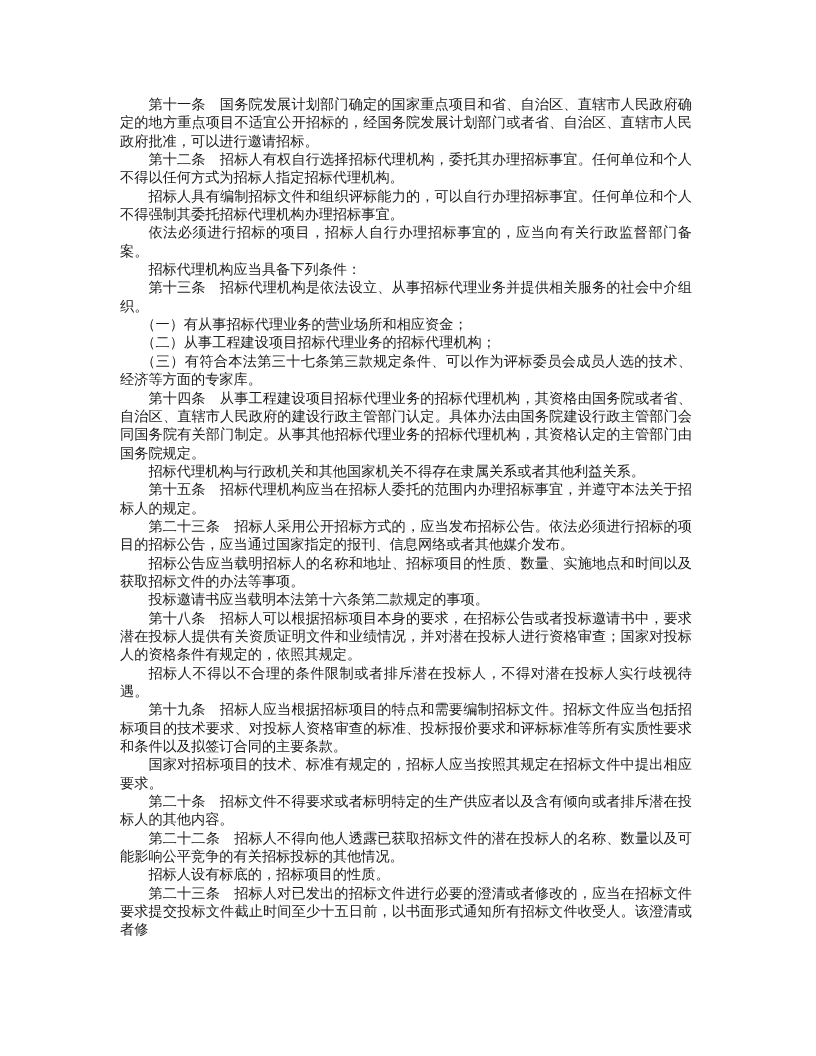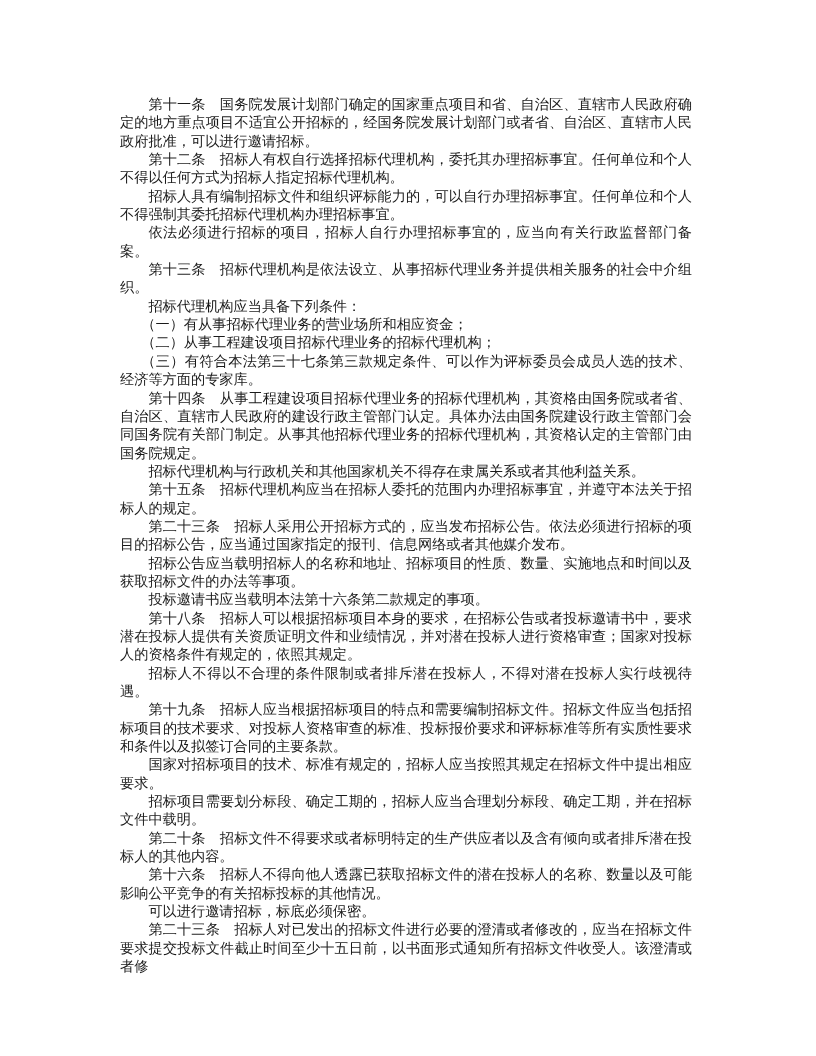--- a/index.html
+++ b/index.html
@@ -20,33 +20,32 @@
   .para .art { margin-right: 1em; }
 </style>
 </head>
 <body>
 
 <div class="page">
   <p class="para"><span class="art">第十一条</span><span>国务院发展计划部门确定的国家重点项目和省、自治区、直辖市人民政府确定的地方重点项目不适宜公开招标的，经国务院发展计划部门或者省、自治区、直辖市人民政府批准，可以进行邀请招标。</span></p>
   <p class="para"><span class="art">第十二条</span><span>招标人有权自行选择招标代理机构，委托其办理招标事宜。任何单位和个人不得以任何方式为招标人指定招标代理机构。</span></p>
   <p class="para"><span>招标人具有编制招标文件和组织评标能力的，可以自行办理招标事宜。任何单位和个人不得强制其委托招标代理机构办理招标事宜。</span></p>
   <p class="para"><span>依法必须进行招标的项目，招标人自行办理招标事宜的，应当向有关行政监督部门备案。</span></p>
+  <p class="para"><span>招标代理机构应当具备下列条件：</span></p>
   <p class="para"><span class="art">第十三条</span><span>招标代理机构是依法设立、从事招标代理业务并提供相关服务的社会中介组织。</span></p>
-  <p class="para"><span>招标代理机构应当具备下列条件：</span></p>
   <p class="para" style="text-indent:1.5em"><span>（一）有从事招标代理业务的营业场所和相应资金；</span></p>
   <p class="para" style="text-indent:1.5em"><span>（二）从事工程建设项目招标代理业务的招标代理机构；</span></p>
   <p class="para" style="text-indent:1.5em"><span>（三）有符合本法第三十七条第三款规定条件、可以作为评标委员会成员人选的技术、经济等方面的专家库。</span></p>
   <p class="para"><span class="art">第十四条</span><span>从事工程建设项目招标代理业务的招标代理机构，其资格由国务院或者省、自治区、直辖市人民政府的建设行政主管部门认定。具体办法由国务院建设行政主管部门会同国务院有关部门制定。从事其他招标代理业务的招标代理机构，其资格认定的主管部门由国务院规定。</span></p>
   <p class="para"><span>招标代理机构与行政机关和其他国家机关不得存在隶属关系或者其他利益关系。</span></p>
   <p class="para"><span class="art">第十五条</span><span>招标代理机构应当在招标人委托的范围内办理招标事宜，并遵守本法关于招标人的规定。</span></p>
   <p class="para"><span class="art">第二十三条</span><span>招标人采用公开招标方式的，应当发布招标公告。依法必须进行招标的项目的招标公告，应当通过国家指定的报刊、信息网络或者其他媒介发布。</span></p>
   <p class="para"><span>招标公告应当载明招标人的名称和地址、招标项目的性质、数量、实施地点和时间以及获取招标文件的办法等事项。</span></p>
   <p class="para"><span>投标邀请书应当载明本法第十六条第二款规定的事项。</span></p>
   <p class="para"><span class="art">第十八条</span><span>招标人可以根据招标项目本身的要求，在招标公告或者投标邀请书中，要求潜在投标人提供有关资质证明文件和业绩情况，并对潜在投标人进行资格审查；国家对投标人的资格条件有规定的，依照其规定。</span></p>
   <p class="para"><span>招标人不得以不合理的条件限制或者排斥潜在投标人，不得对潜在投标人实行歧视待遇。</span></p>
   <p class="para"><span class="art">第十九条</span><span>招标人应当根据招标项目的特点和需要编制招标文件。招标文件应当包括招标项目的技术要求、对投标人资格审查的标准、投标报价要求和评标标准等所有实质性要求和条件以及拟签订合同的主要条款。</span></p>
   <p class="para"><span>国家对招标项目的技术、标准有规定的，招标人应当按照其规定在招标文件中提出相应要求。</span></p>
-  <p class="para"><span>招标项目需要划分标段、确定工期的，招标人应当合理划分标段、确定工期，并在招标文件中载明。</span></p>
   <p class="para"><span class="art">第二十条</span><span>招标文件不得要求或者标明特定的生产供应者以及含有倾向或者排斥潜在投标人的其他内容。</span></p>
-  <p class="para"><span class="art">第十六条</span><span>招标人不得向他人透露已获取招标文件的潜在投标人的名称、数量以及可能影响公平竞争的有关招标投标的其他情况。</span></p>
-  <p class="para"><span>可以进行邀请招标，标底必须保密。</span></p>
+  <p class="para"><span class="art">第二十二条</span><span>招标人不得向他人透露已获取招标文件的潜在投标人的名称、数量以及可能影响公平竞争的有关招标投标的其他情况。</span></p>
+  <p class="para"><span>招标人设有标底的，招标项目的性质。</span></p>
   <p class="para"><span class="art">第二十三条</span><span>招标人对已发出的招标文件进行必要的澄清或者修改的，应当在招标文件要求提交投标文件截止时间至少十五日前，以书面形式通知所有招标文件收受人。该澄清或者修</span></p>
 </div>
 
 </body></html>

